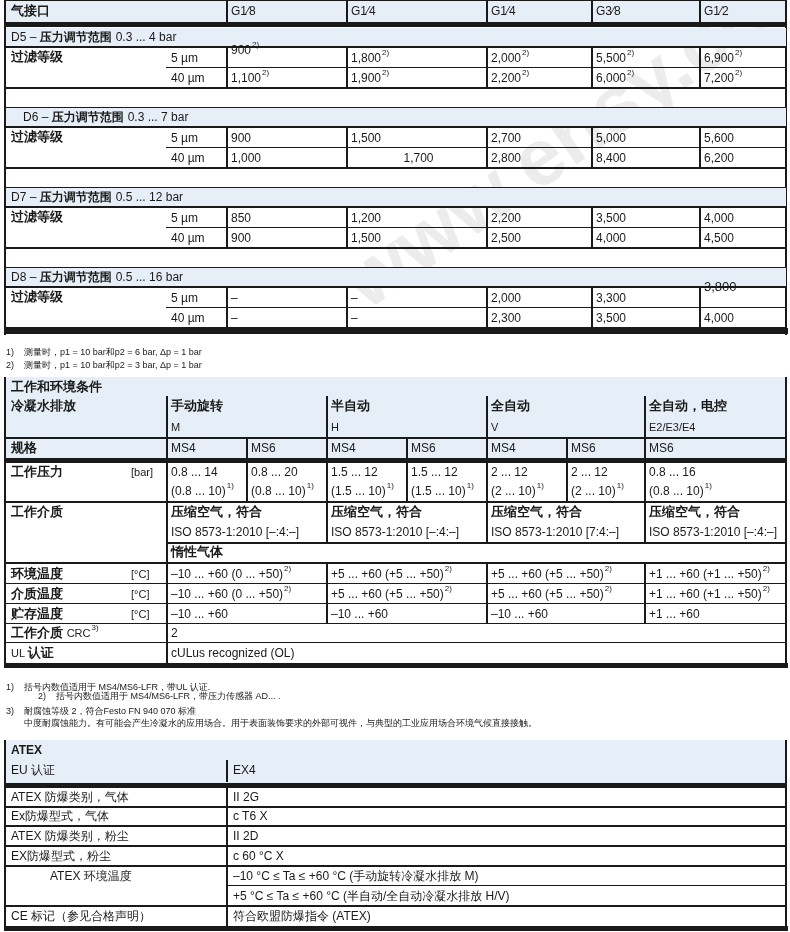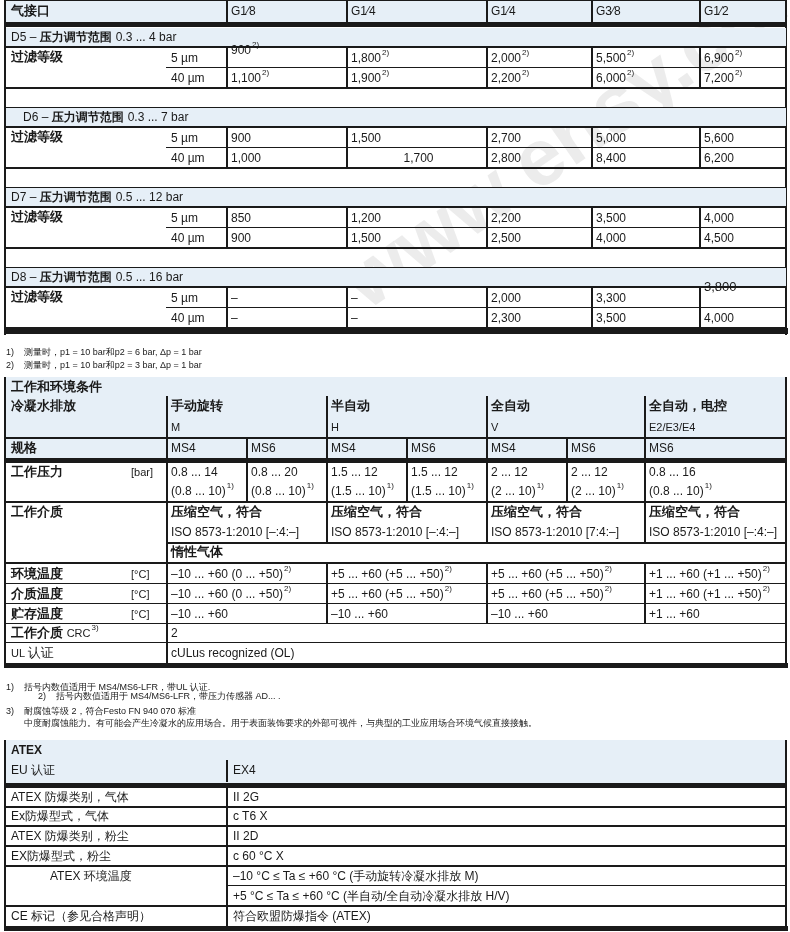--- a/index.html
+++ b/index.html
@@ -242,21 +242,21 @@
 <div class="vl" style="left: 326px; top: 604px; height: 20px; width: 2px;"></div>
 <div class="cell" style="left: 486px; top: 604px; width: 160px; height: 20px; font-size: 12px; line-height: 20px;"><span>–10 ... +60</span></div>
 <div class="vl" style="left: 486px; top: 604px; height: 20px; width: 2px;"></div>
 <div class="cell" style="left: 644px; top: 604px; width: 160px; height: 20px; font-size: 12px; line-height: 20px;"><span>+1 ... +60</span></div>
 <div class="vl" style="left: 644px; top: 604px; height: 20px; width: 2px;"></div>
 <div class="hl" style="left: 6px; top: 623px; width: 780px; height: 1px;"></div>
 <div class="cell" style="left: 6px; top: 623px; width: 160px; height: 20px;"><span style="font-weight: bold; font-size: 13px;">工作介质 </span><span style="font-size: 11px;">CRC</span><sup>3)</sup></div>
 <div class="cell" style="left: 166px; top: 623px; width: 620px; height: 20px; font-size: 12px; line-height: 20px;"><span>2</span></div>
 <div class="vl" style="left: 166px; top: 623px; height: 20px; width: 2px;"></div>
 <div class="hl" style="left: 6px; top: 642px; width: 780px; height: 1px;"></div>
-<div class="cell" style="left: 6px; top: 643px; width: 160px; height: 20px;"><span style="font-size: 11px;">UL </span><span style="font-weight: normal; font-size: 13px;">认证</span></div>
+<div class="cell" style="left: 6px; top: 643px; width: 160px; height: 20px;"><span style="font-size: 11px;">UL </span><span style="font-weight: bold; font-size: 13px;">认证</span></div>
 <div class="cell" style="left: 166px; top: 643px; width: 620px; height: 20px; font-size: 12px; line-height: 20px;"><span>cULus recognized (OL)</span></div>
 <div class="vl" style="left: 166px; top: 643px; height: 20px; width: 2px;"></div>
 <div class="hl" style="left: 4px; top: 663px; width: 784px; height: 5px;"></div>
 <div class="note" style="top: 682px;"><span class="n">1)</span><span>括号内数值适用于 MS4/MS6-LFR，带UL 认证.</span></div>
 <div class="note" style="top: 691px; margin-left: 32px;"><span class="n">2)</span><span>括号内数值适用于 MS4/MS6-LFR，带压力传感器 AD... .</span></div>
 <div class="note" style="top: 706px;"><span class="n">3)</span><span>耐腐蚀等级 2，符合Festo FN 940 070 标准</span></div>
 <div class="note" style="top: 718px;"><span class="n"></span><span>中度耐腐蚀能力。有可能会产生冷凝水的应用场合。用于表面装饰要求的外部可视件，与典型的工业应用场合环境气候直接接触。</span></div>
 <div class="abs bg" style="left: 6px; top: 740px; width: 780px; height: 44px;"></div>
 <div class="vl" style="left: 4px; top: 740px; height: 190px; width: 2px;"></div>
 <div class="vl" style="left: 785px; top: 740px; height: 190px; width: 2px;"></div>

